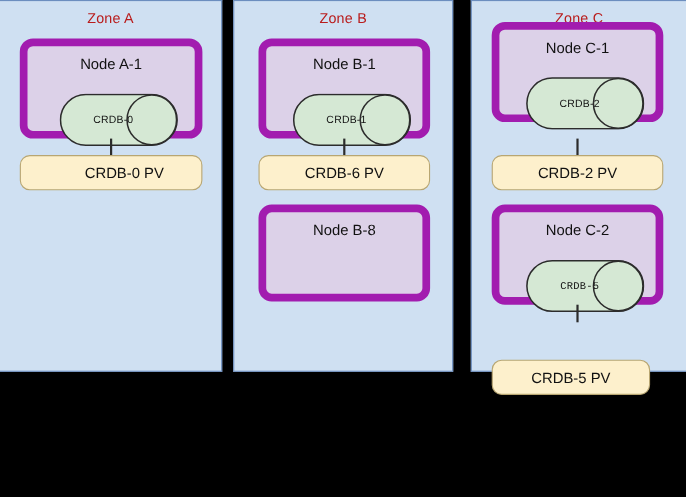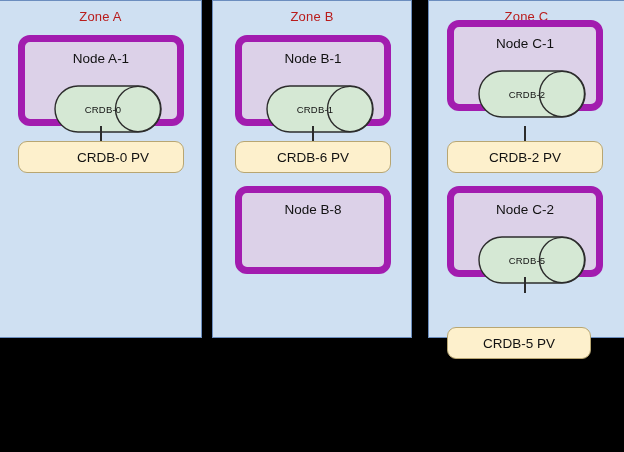--- a/index.html
+++ b/index.html
@@ -95,21 +95,21 @@
     </div>
   </div>
 
   <div class="connector" style="left:95px;top:125px;height:16px;"></div>
 
   <div class="pv" style="left:18px;top:140px;width:156px;height:32px;">CRDB-2 PV</div>
 
   <div class="node" style="left:18px;top:185px;width:156px;height:91px;">
     <div class="node-title">Node C-2</div>
 
-    <div class="cyl" style="left:24px;top:43px;width:108px;height:48px;">
+    <div class="cyl" style="left:24px;top:43px;width:108px;height:48px;font-family:Liberation Mono, monospace;">
       <svg width="108" height="48" viewBox="0 0 108 48">
         <path d="M24,1 H84 A23,23 0 0 1 84,47 H24 A23,23 0 0 1 24,1 Z" fill="#d5e8d4" stroke="#2c2c2c" stroke-width="1.4"></path>
         <ellipse cx="84" cy="24" rx="22.5" ry="22.6" fill="#d5e8d4" stroke="#2c2c2c" stroke-width="1.4"></ellipse>
       </svg>
       <div class="cyl-label" style="left:18px;width:62px;justify-content:center;">CRDB-5</div>
     </div>
   </div>
 
   <div class="connector" style="left:95px;top:276px;height:16px;"></div>
 

